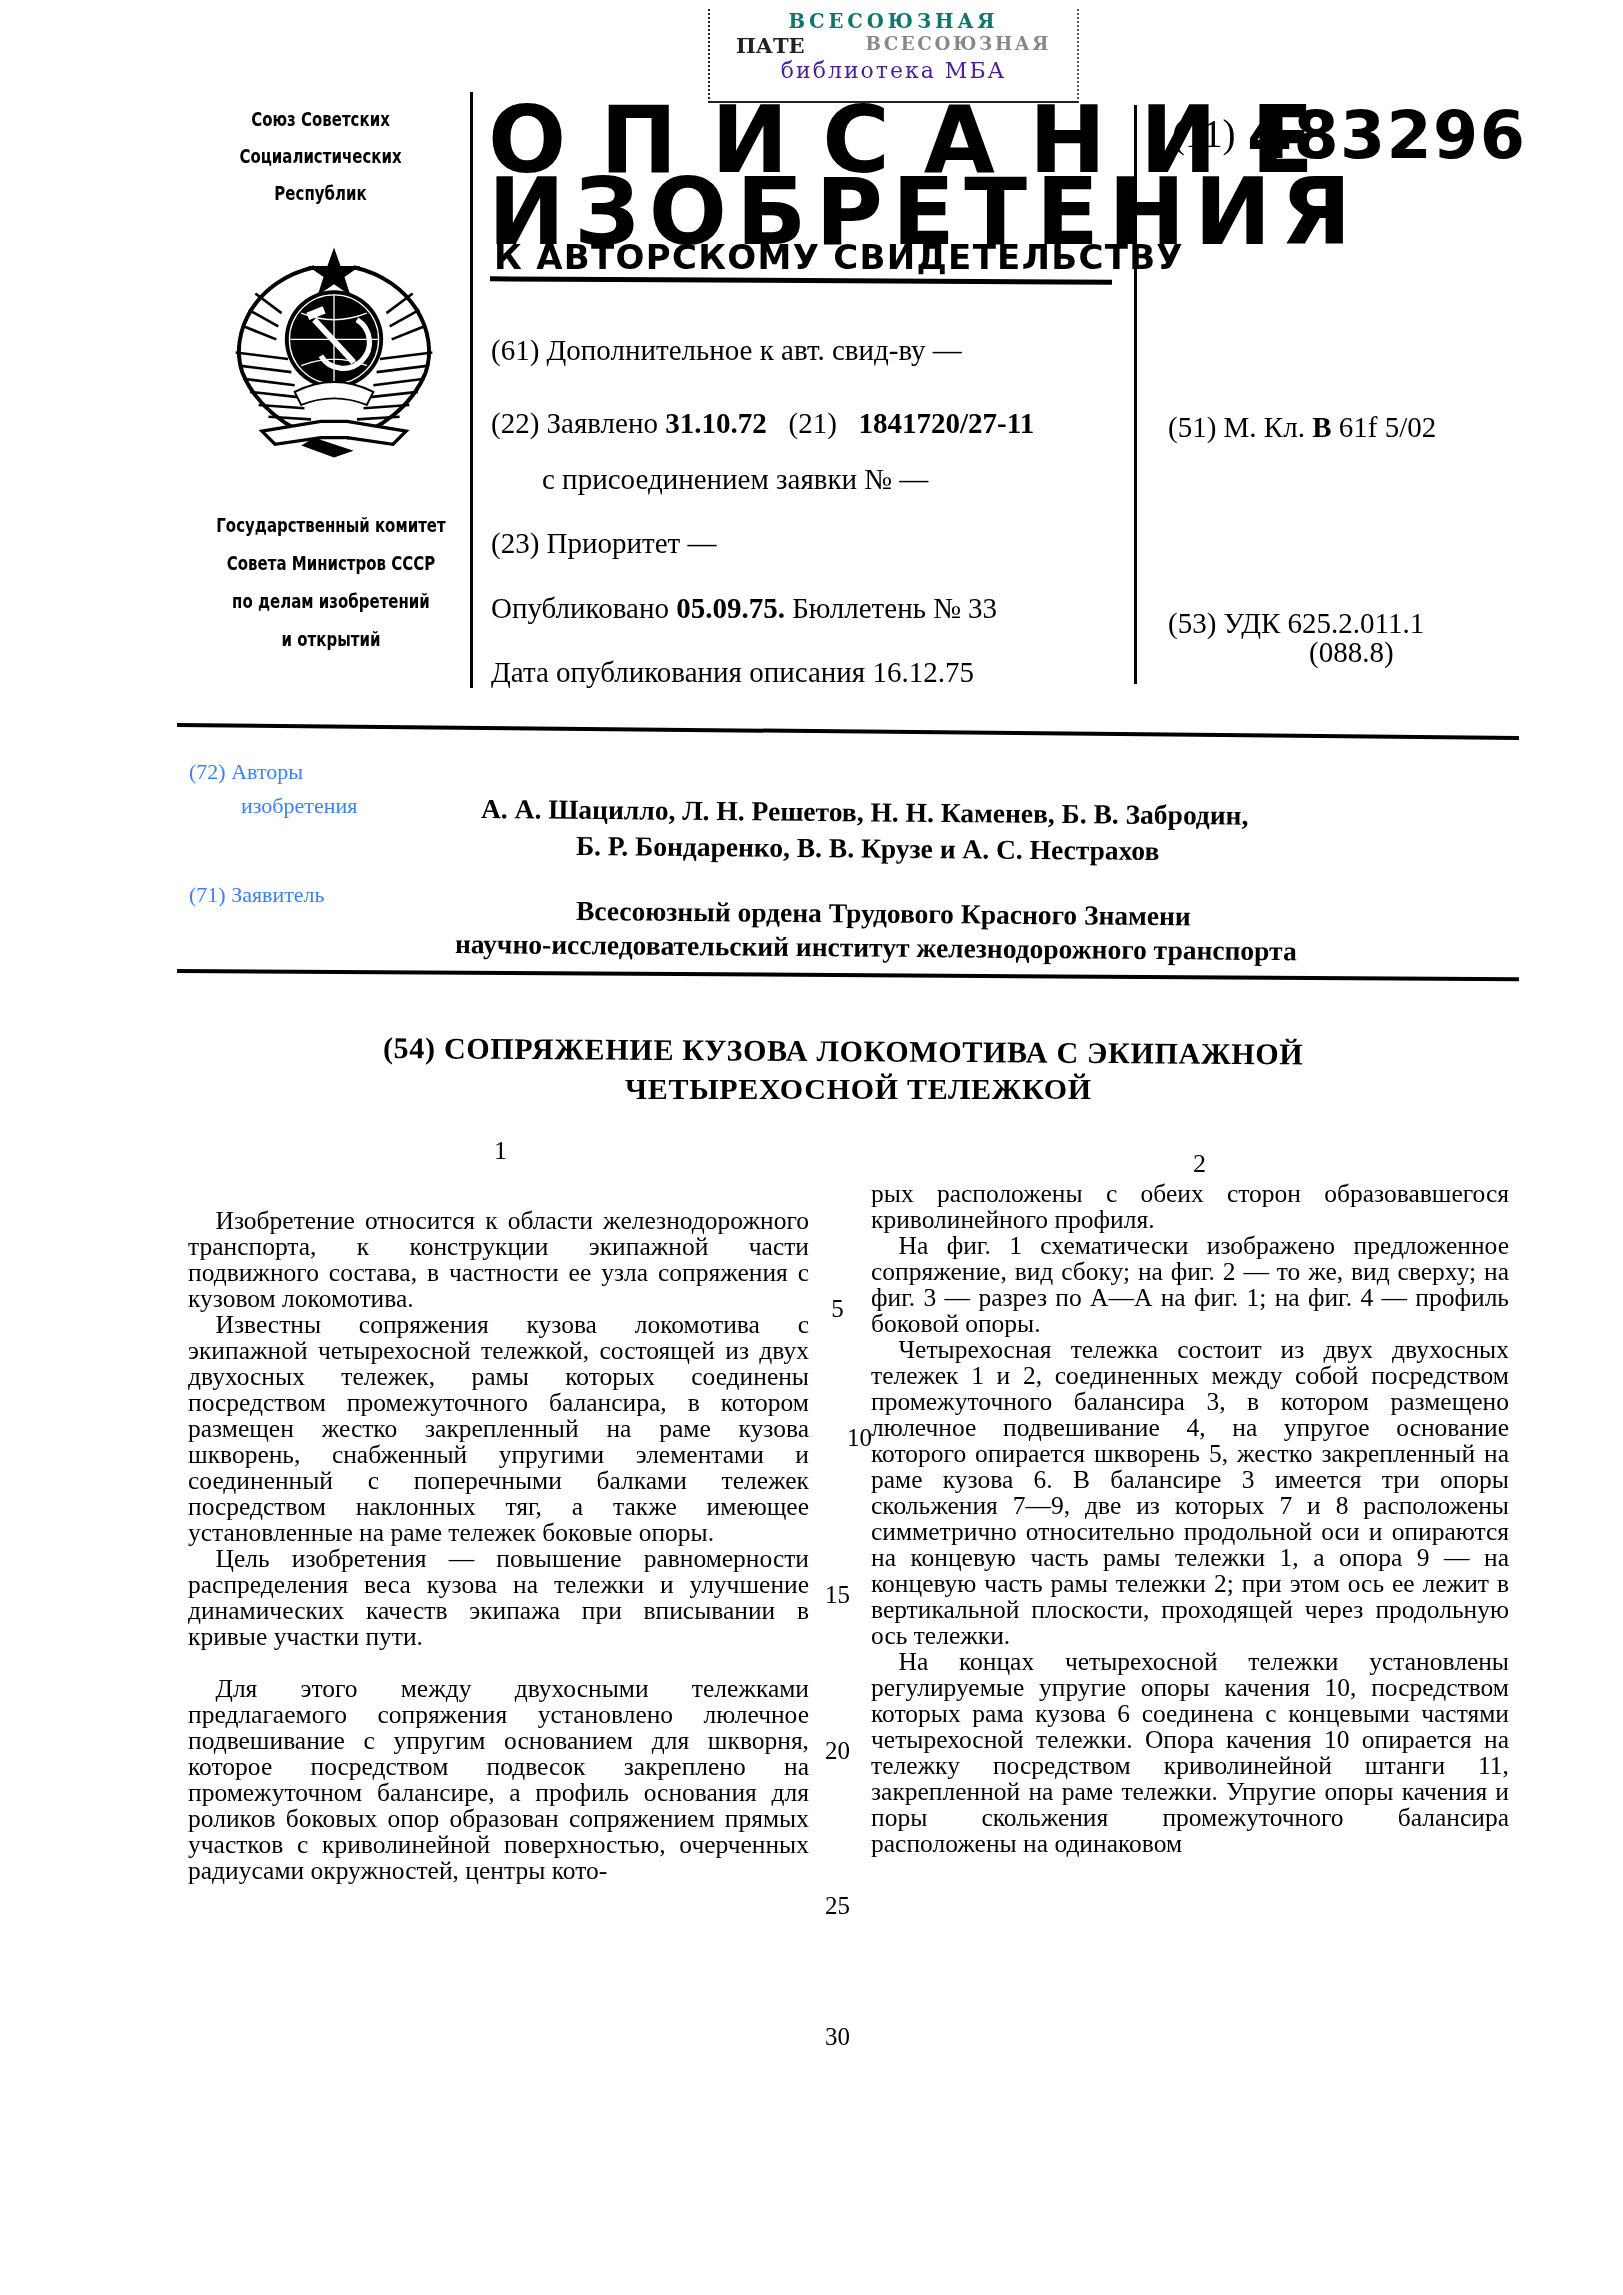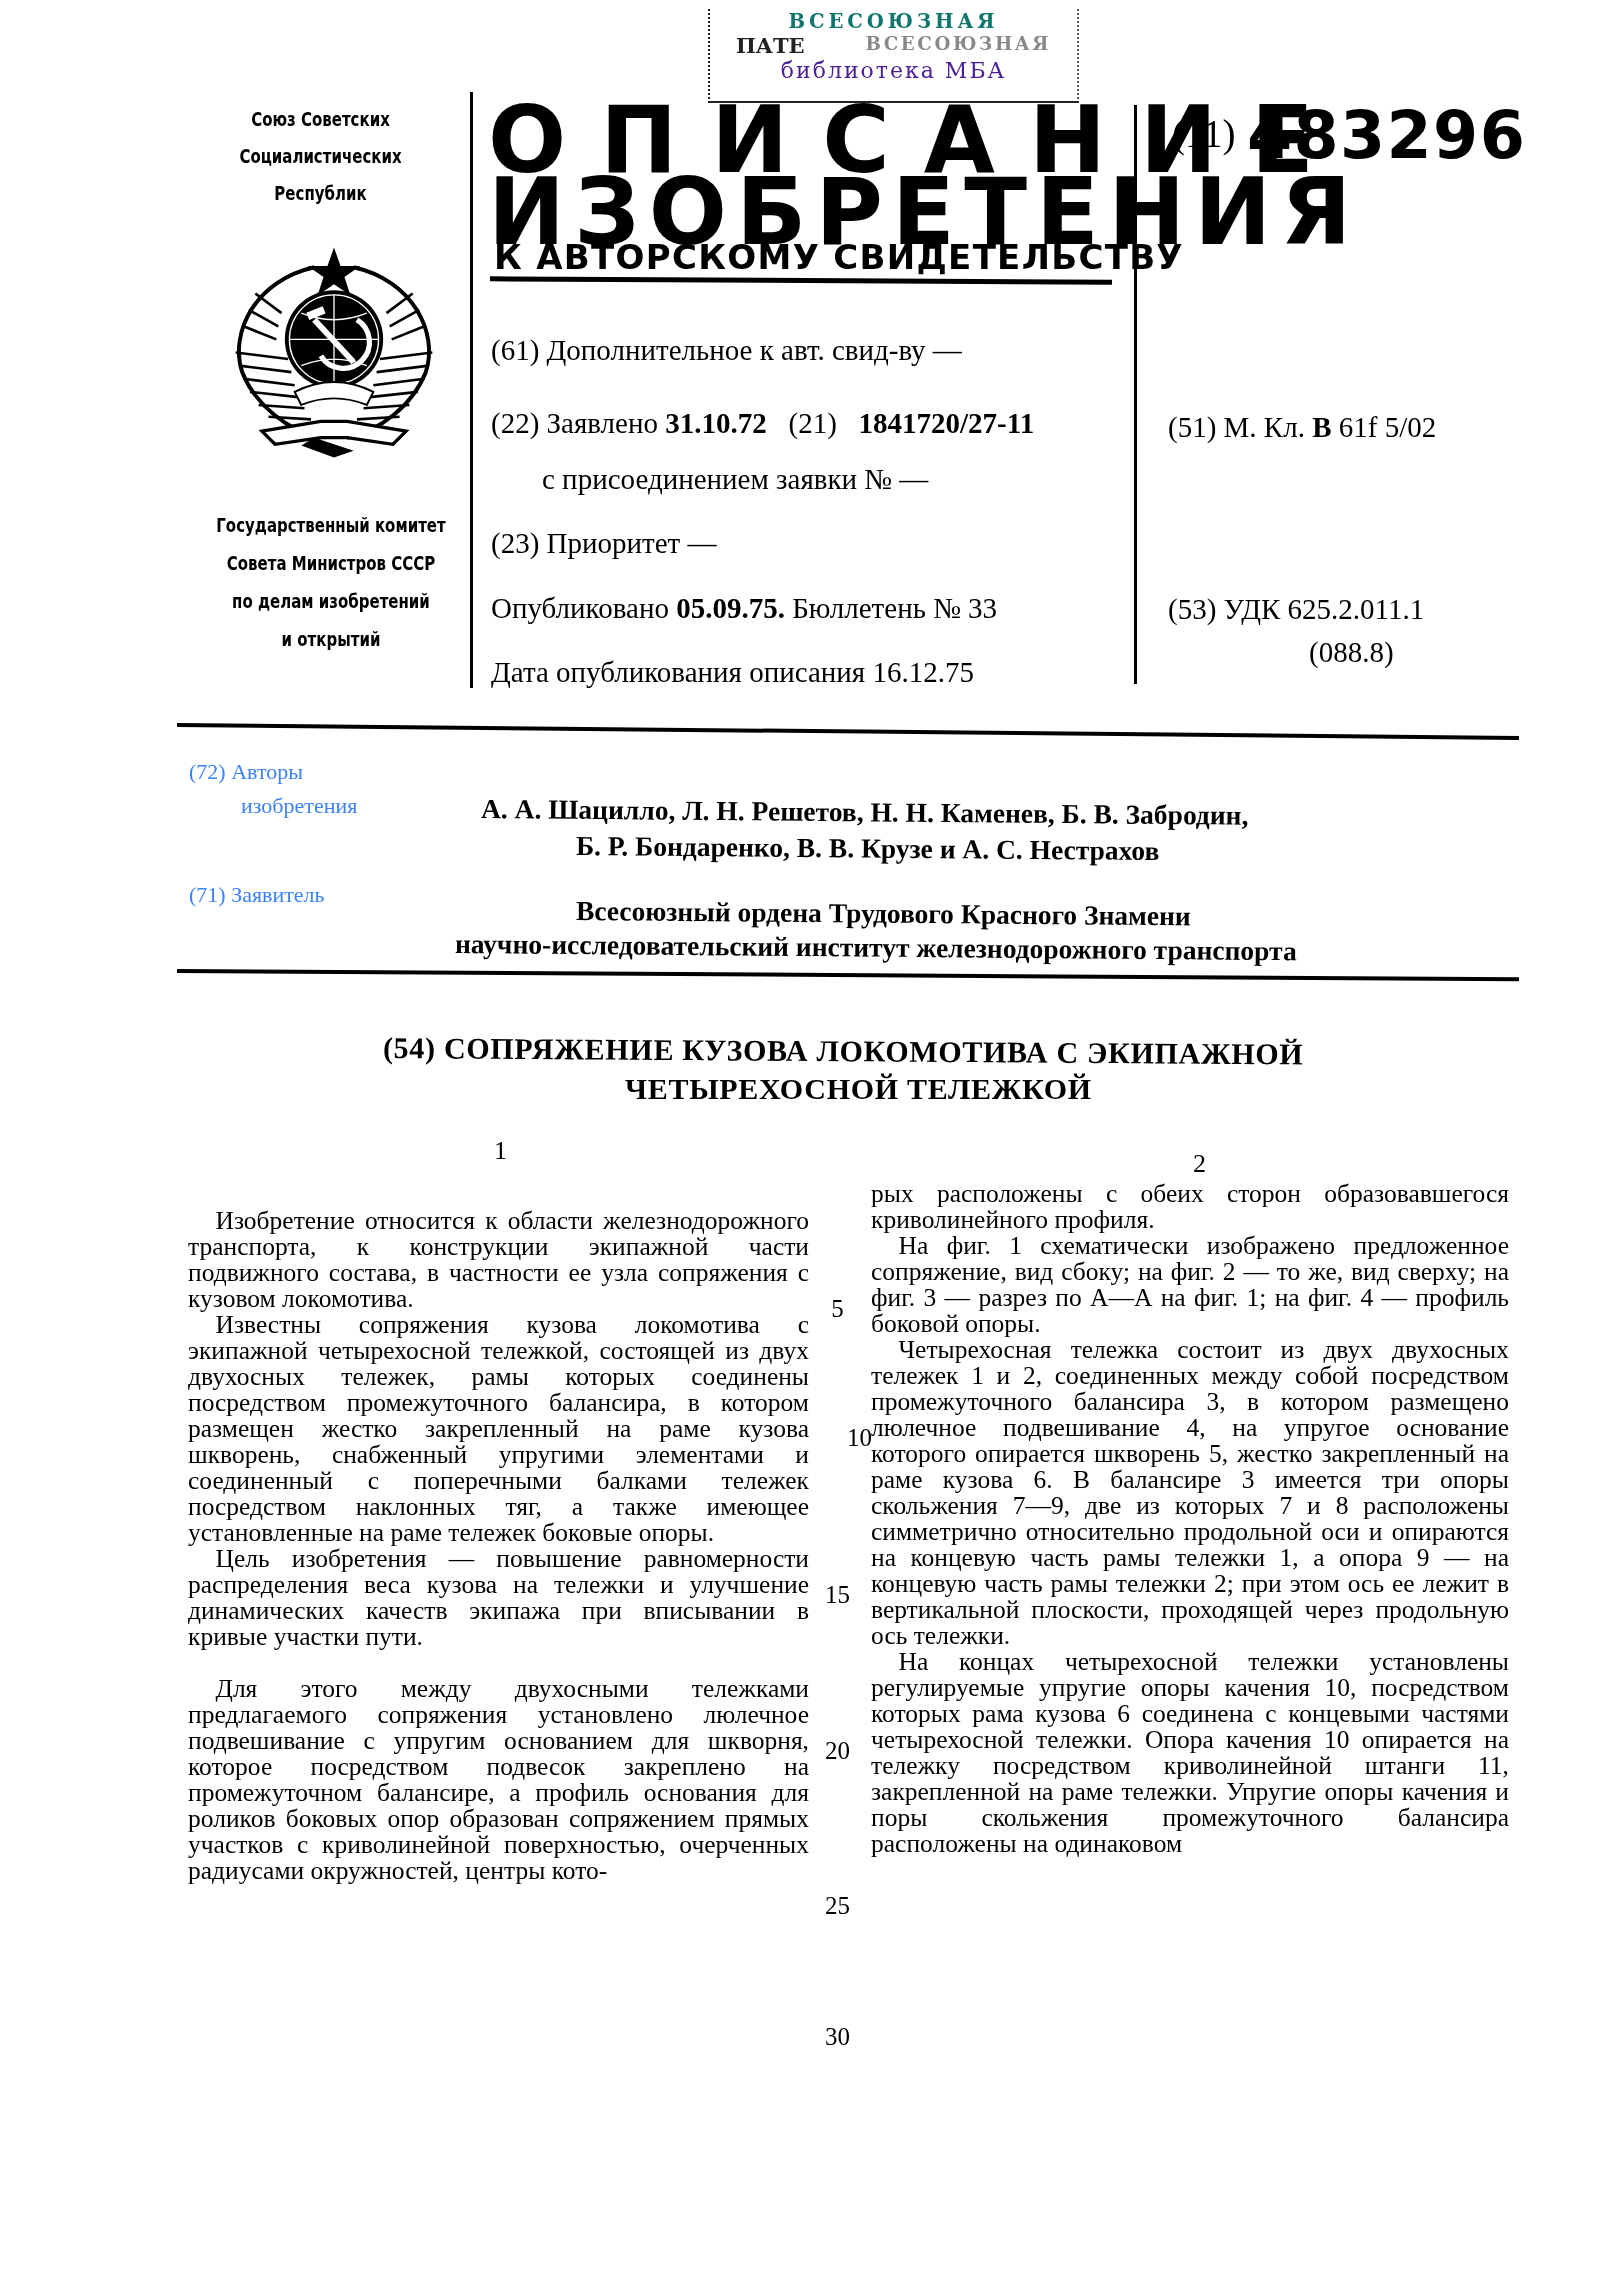--- a/index.html
+++ b/index.html
@@ -47,21 +47,21 @@
   
   .bib { font-size: 29px; white-space: nowrap; }
   .bib b { font-weight: bold; }
   .f61 { left: 491px; top: 334px; }
   .f22 { left: 491px; top: 407px; }
   .fjoin { left: 542px; top: 463px; }
   .f23 { left: 491px; top: 527px; }
   .fpub { left: 491px; top: 592px; }
   .fdate { left: 491px; top: 656px; }
   .f51 { left: 1168px; top: 411px; }
-  .f53 { left: 1168px; top: 593px; }
+  .f53 { left: 1168px; top: 607px; }
   .f53b { left: 1309px; top: 636px; }
 
   .hrule { background: #000; height: 3.9px; }
   .hr1 { left: 177px; top: 723px; width: 1342px; transform: rotate(0.55deg); transform-origin: left; }
   .hr2 { left: 177px; top: 969px; width: 1342px; transform: rotate(0.35deg); transform-origin: left; }
 
   .lbl { font-size: 22px; color: #3b82f6; }
   .f72a { left: 189px; top: 759px; }
   .f72b { left: 241px; top: 793px; }
   .authors { left: 481px; top: 793px; font-size: 27.5px; font-weight: bold; transform: rotate(0.5deg); transform-origin: left; }

